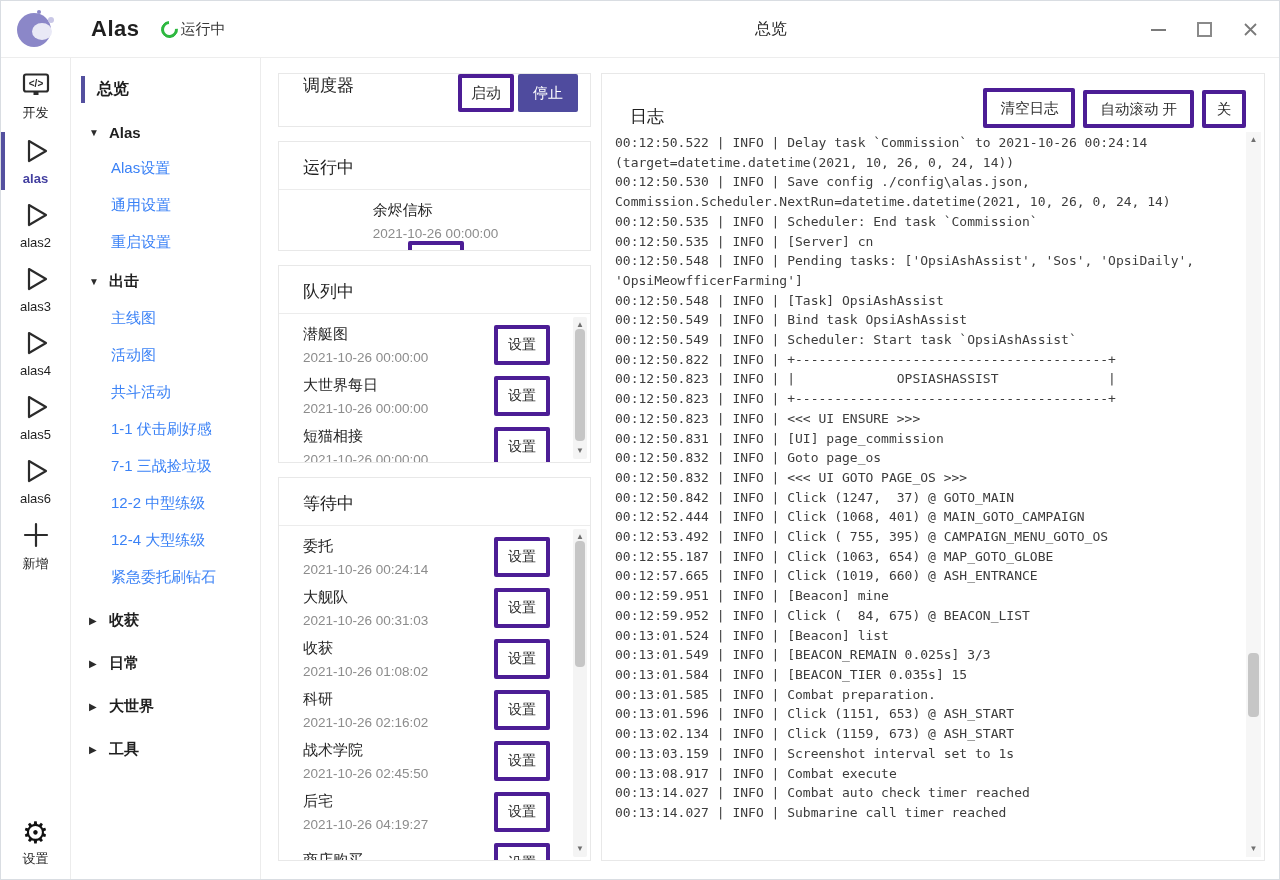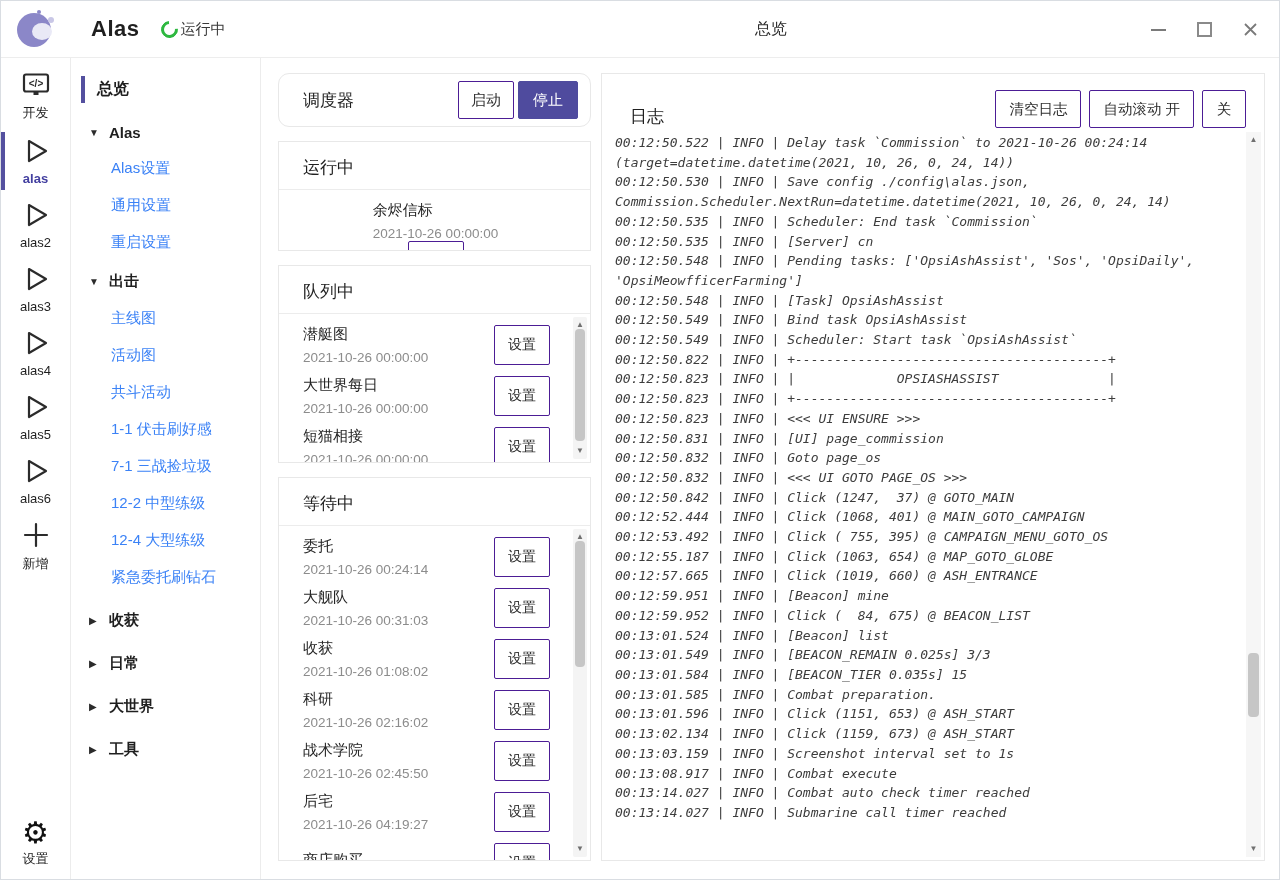--- a/index.html
+++ b/index.html
@@ -46,24 +46,24 @@
   .tri { font-size:10px; color:#2b2b2b; width:20px; flex:0 0 20px; }
   .tri-down::before { content:"▼"; }
   .tri-right::before { content:"▶"; }
   .m-item { padding:9px 0 9px 40px; font-size:15px; color:#3b82f6; cursor:pointer; }
 
   
   .main { flex:1; display:flex; gap:10px; padding:15px 14px 18px 17px; overflow:hidden; background:#fff; }
   .card { background:#fff; border:1px solid #e8e8e8; }
 
   .left-col { flex:0 0 313px; width:313px; display:flex; flex-direction:column; gap:14px; }
-  .sched-card { flex:0 0 54px; height:54px; display:flex; align-items:center; padding:0 12px 0 24px;border-radius:11px; }
+  .sched-card { flex:0 0 54px; height:54px; display:flex; padding:0 12px 0 24px; }
   .card-title { font-size:17px; color:#1f1f1f; }
   .sched-card .card-title { flex:1; }
-  .btn { border:1px solid #4c1d95; background:#fff; color:#2e2e2e; font-size:14px; border-radius:2px; cursor:pointer; display:inline-flex; align-items:center; justify-content:center; }
+  .btn { border:4px solid #4c1d95; background:#fff; color:#2e2e2e; font-size:14px; border-radius:2px; cursor:pointer; display:inline-flex; align-items:center; justify-content:center; }
   .btn-start { width:56px; height:38px; margin-right:4px; font-size:15px; }
   .btn-stop  { width:60px; height:38px; background:#4f4b9e; border-color:#4f4b9e; color:#fff; font-size:15px; }
 
   .task-card { padding-top:14px; display:flex; flex-direction:column; overflow:hidden; }
   .task-card .hd { padding:0 24px; flex:0 0 auto; }
   .task-card .divider { border-top:1px solid #ececec; margin-top:10px; flex:0 0 auto; }
   .run-card { flex:0 0 110px; height:110px; }
   .queue-card { flex:0 0 198px; height:198px; }
   .wait-card { flex:1; }
   .list-wrap { position:relative; flex:1; overflow:hidden; }
@@ -80,21 +80,21 @@
   .vscroll .arr-up { top:2px; } .vscroll .arr-dn { bottom:2px; }
   .vthumb { position:absolute; left:2px; width:10px; background:#c6c6c6; border-radius:4px; }
 
   
   .log-card { flex:1; display:flex; flex-direction:column; position:relative; overflow:hidden; }
   .log-head { flex:0 0 54px; height:54px; display:flex; align-items:flex-end; padding:0 18px 0 28px; }
   .log-head .card-title { flex:1; }
   .btn-clear { height:38px; padding:16px 13px; margin-left:8px; font-size:14.5px; }
   .btn-autoscroll { height:38px; padding:14px 13px; margin-left:8px; font-size:14.5px; }
   .btn-off { height:38px; width:44px; margin-left:8px; font-size:14.5px; }
-  .log-body { flex:1; position:relative; padding:5px 30px 0 13px; overflow:hidden;font-style:italic; }
+  .log-body { flex:1; position:relative; padding:5px 30px 0 13px; overflow:hidden; }
   .log-line { font-family:"DejaVu Sans Mono","Liberation Mono",monospace; font-size:13px; line-height:19.7px; color:#3c3c3c; white-space:pre; }
   .log-scroll { position:absolute; right:3px; top:58px; bottom:3px; width:15px; background:#f6f6f6; cursor:pointer; }
   .log-scroll .arr { position:absolute; left:0; right:0; text-align:center; font-size:8px; color:#707070; height:12px; line-height:12px; }
   .log-scroll .arr-up { top:2px; } .log-scroll .arr-dn { bottom:2px; }
   .log-scroll .vthumb { left:2px; width:11px; }
 
   svg .stroke { fill:none; stroke:#2b2b2b; stroke-width:2.2; stroke-linejoin:round; stroke-linecap:round; }
 </style>
 </head>
 <body>

